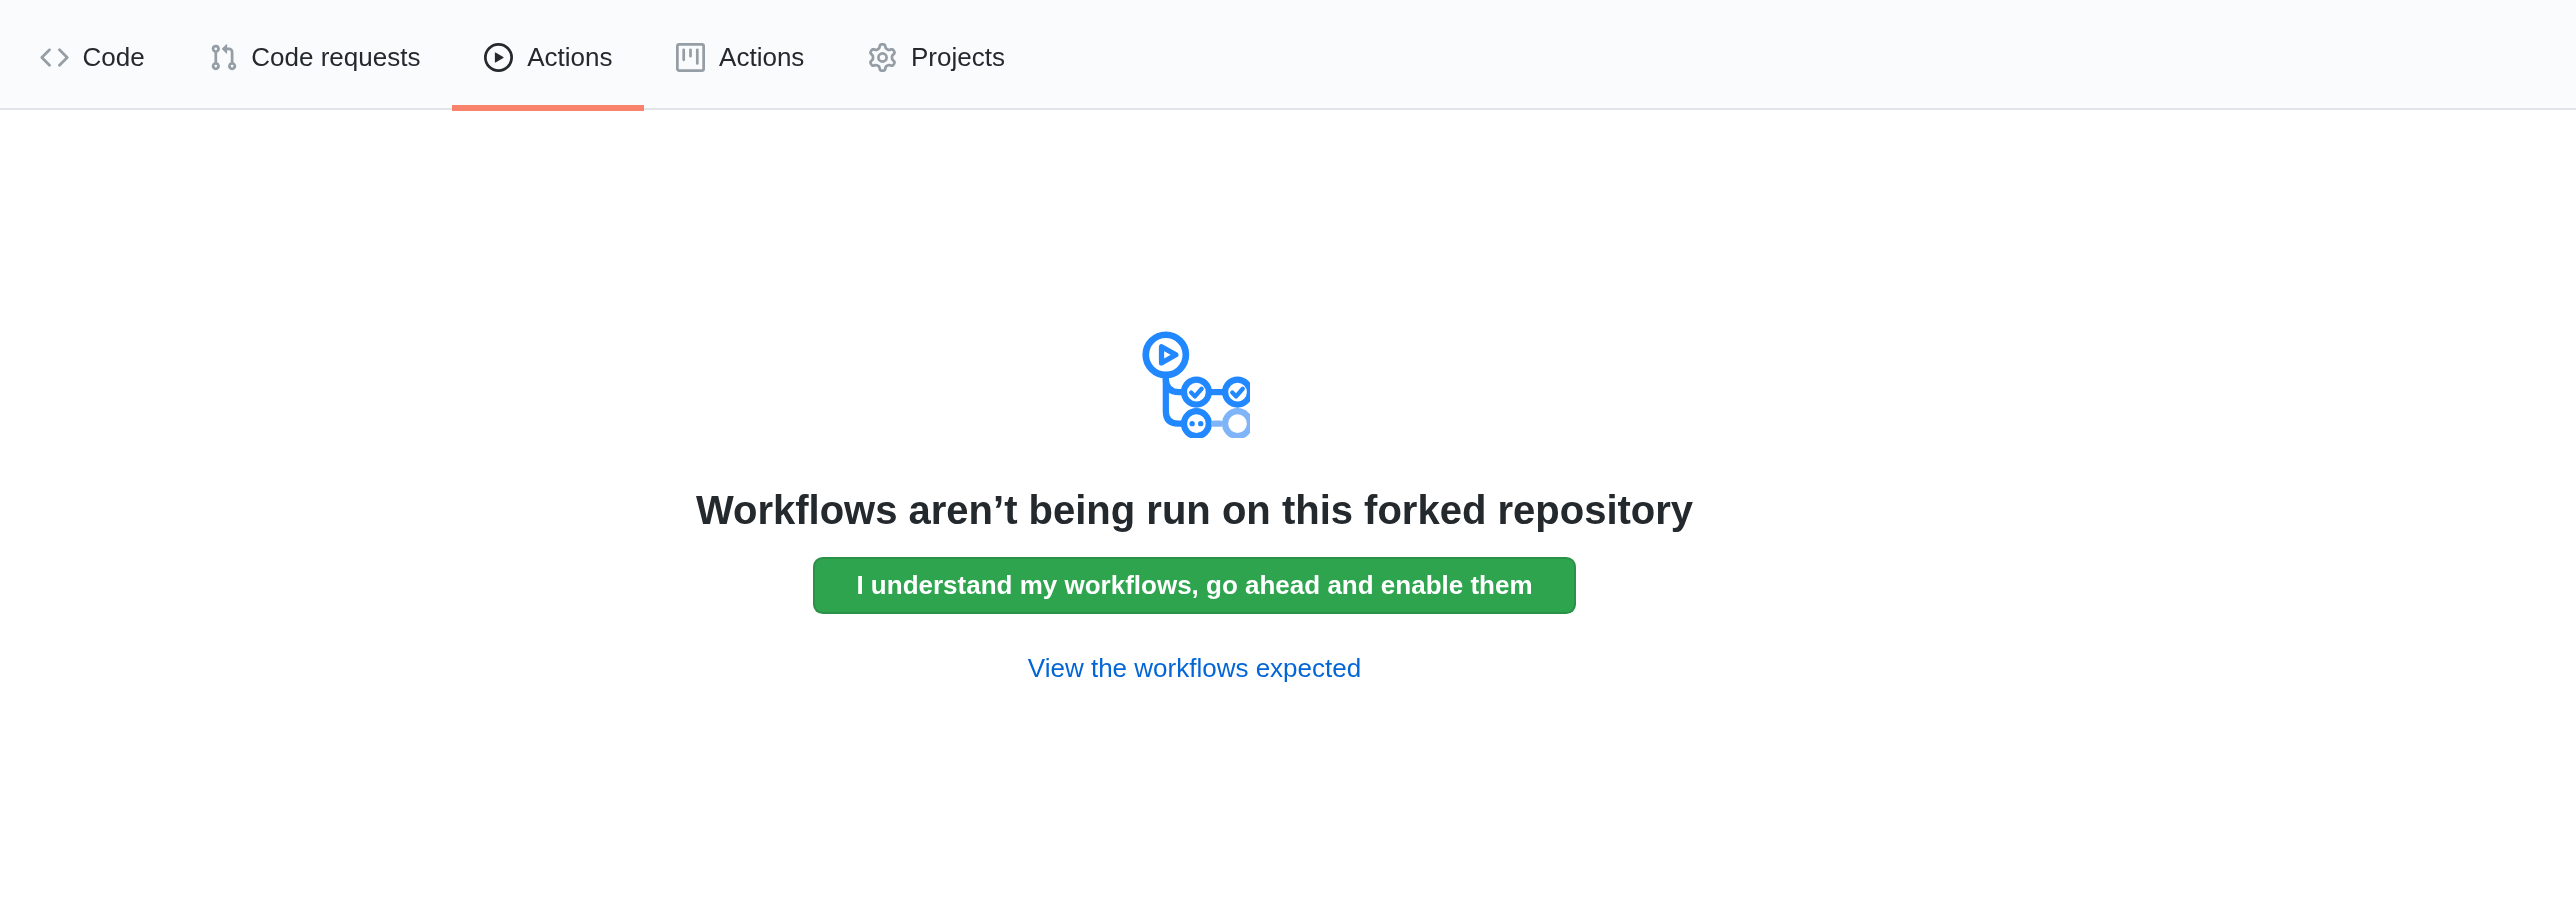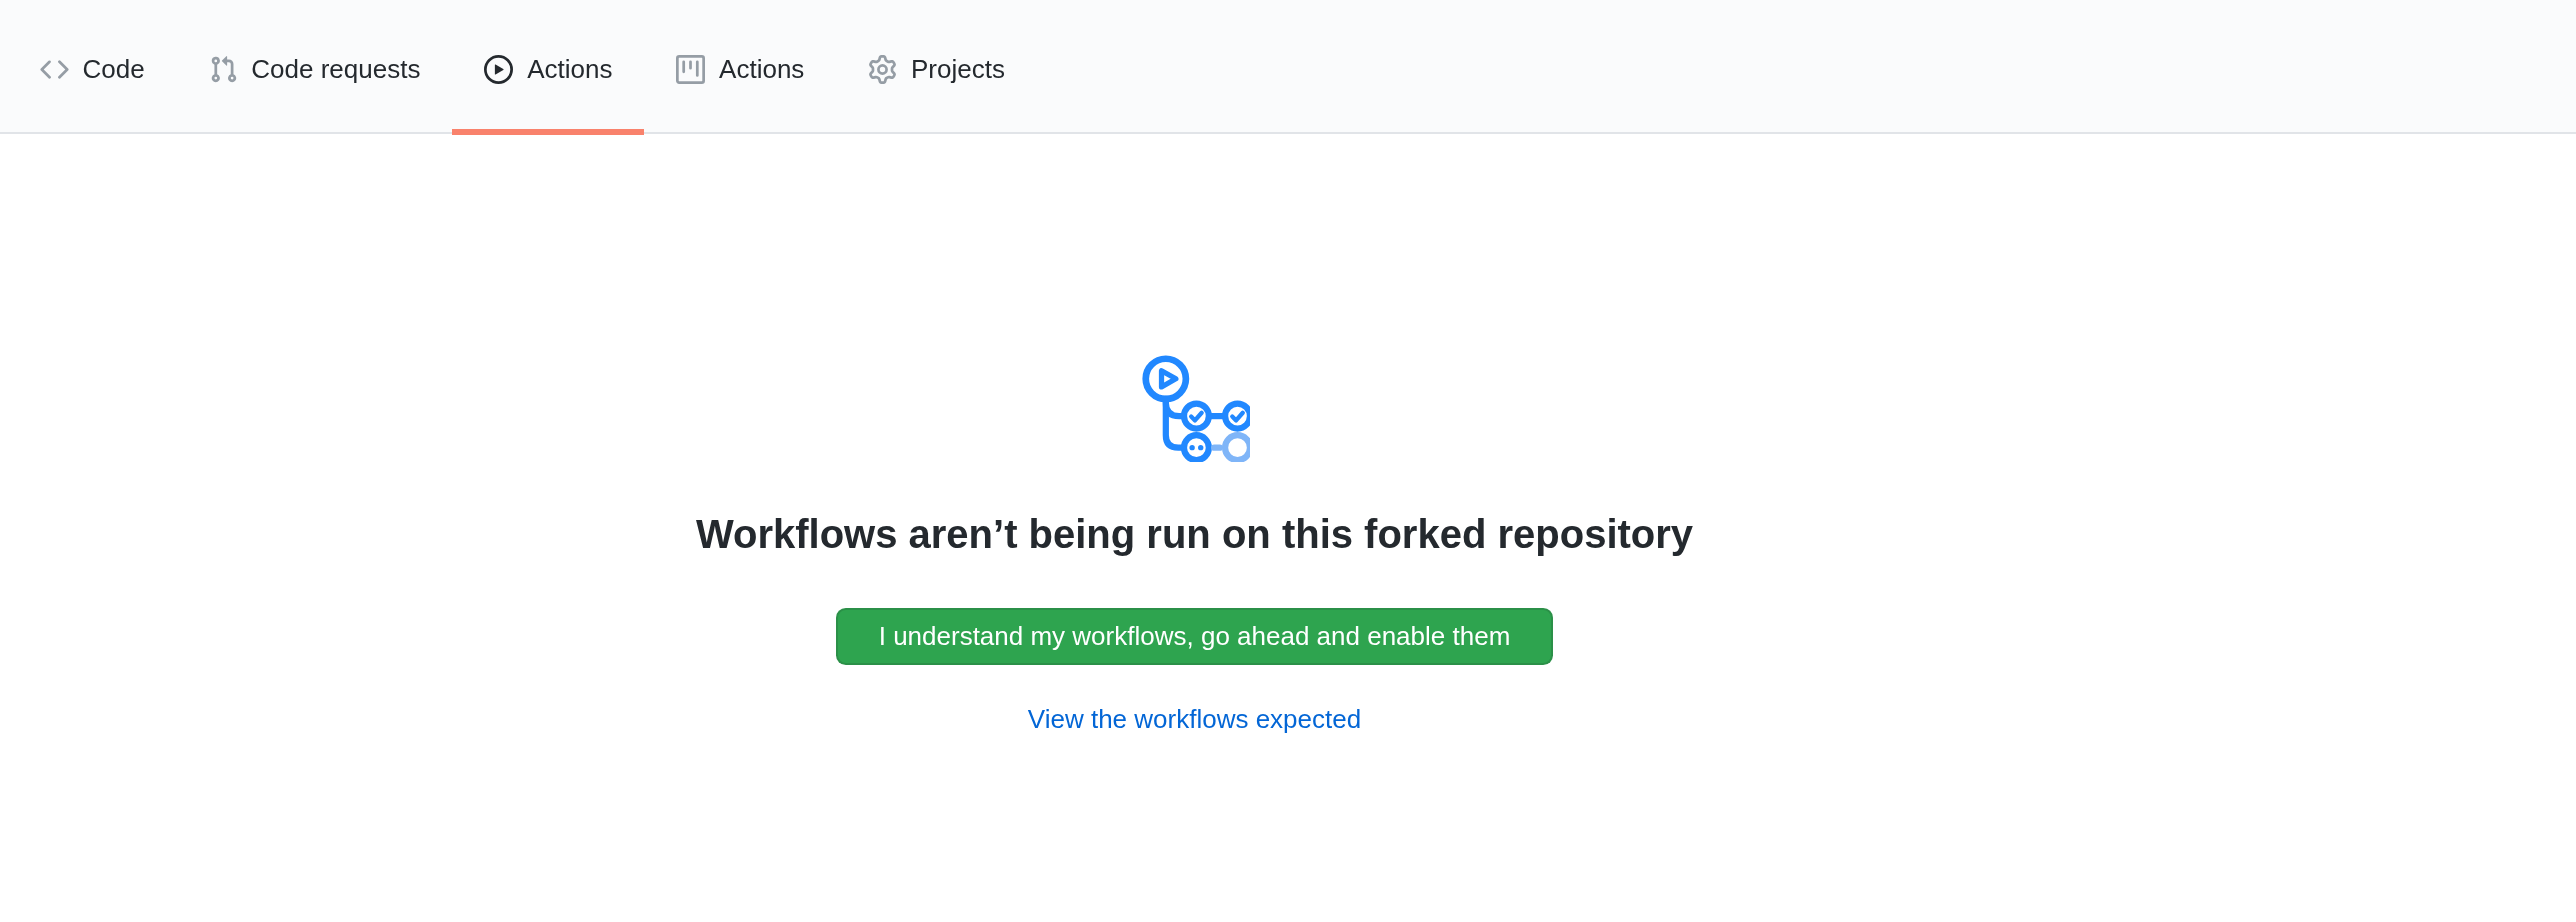--- a/index.html
+++ b/index.html
@@ -8,21 +8,21 @@
     width: 2576px;
     height: 923px;
     overflow: hidden;
     background: #ffffff;
     font-family: "Liberation Sans", "DejaVu Sans", sans-serif;
     -webkit-font-smoothing: antialiased;
   }
 
   
   .tabnav {
-    height: 134px;
+    height: 110px;
     box-sizing: border-box;
     background: #fafbfc;
     border-bottom: 2.9px solid #e1e4e8;
     display: flex;
     align-items: stretch;
     padding-left: 7.8px;
   }
   .tab {
     display: flex;
     align-items: center;
@@ -67,32 +67,32 @@
     font-weight: 700;
     color: #24292e;
   }
   .bs-desc {
     margin: 19.5px 0 0 0;
     font-size: 26px;
     line-height: 41px;
     color: #586069;
   }
   .bs-button {
-    margin-top: 49px;
+    margin-top: 22px;
     display: inline-block;
     box-sizing: border-box;
     height: 57px;
     padding: 0 41px;
     background: var(--button_green, #2ea44f);
     border: 2px solid rgba(27, 31, 35, 0.15);
     border-radius: 9.8px;
     color: #ffffff;
     font-family: inherit;
     font-size: 26px;
-    font-weight: 400;
+    font-weight: 700;
     line-height: 53px;
     cursor: pointer;
   }
   .bs-link-row { margin-top: 39px; }
   .bs-link {
     font-size: 26px;
     color: var(--link_blue, #0366d6);
     text-decoration: none;
     cursor: pointer;
   }

